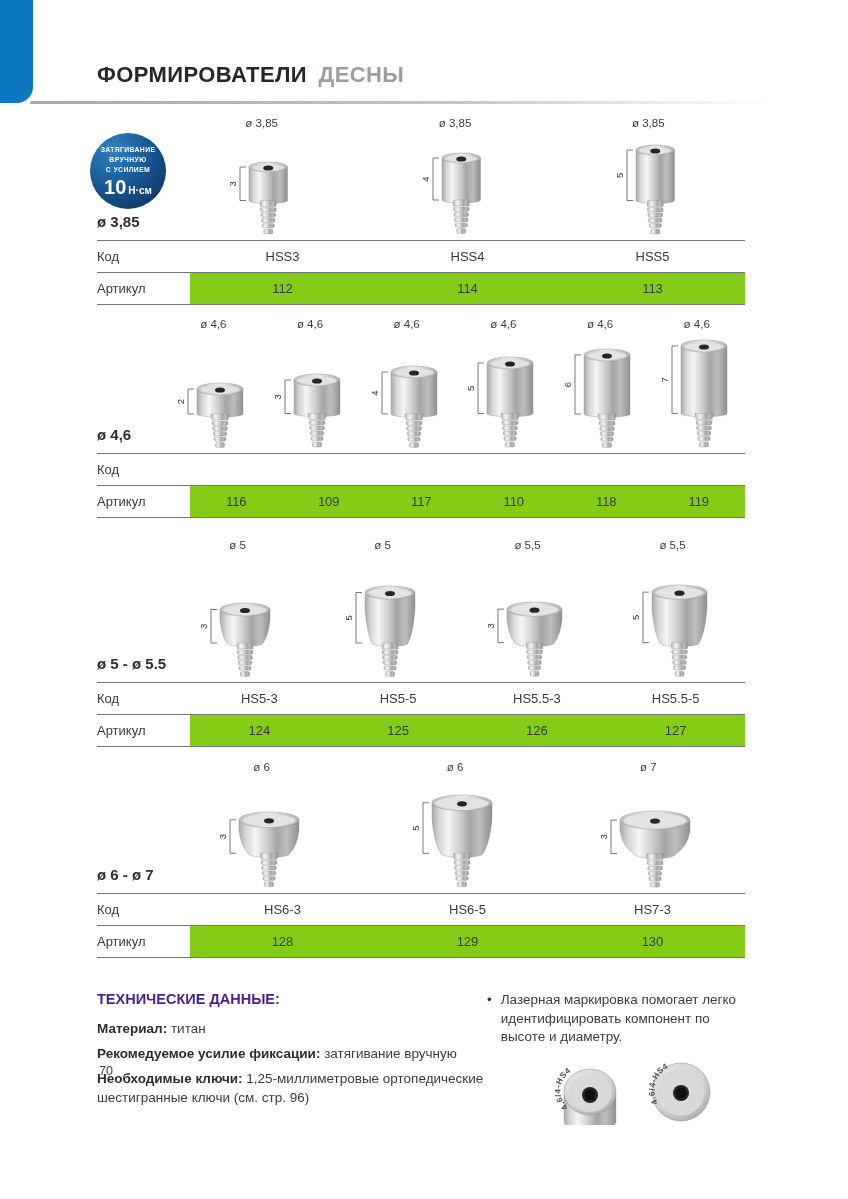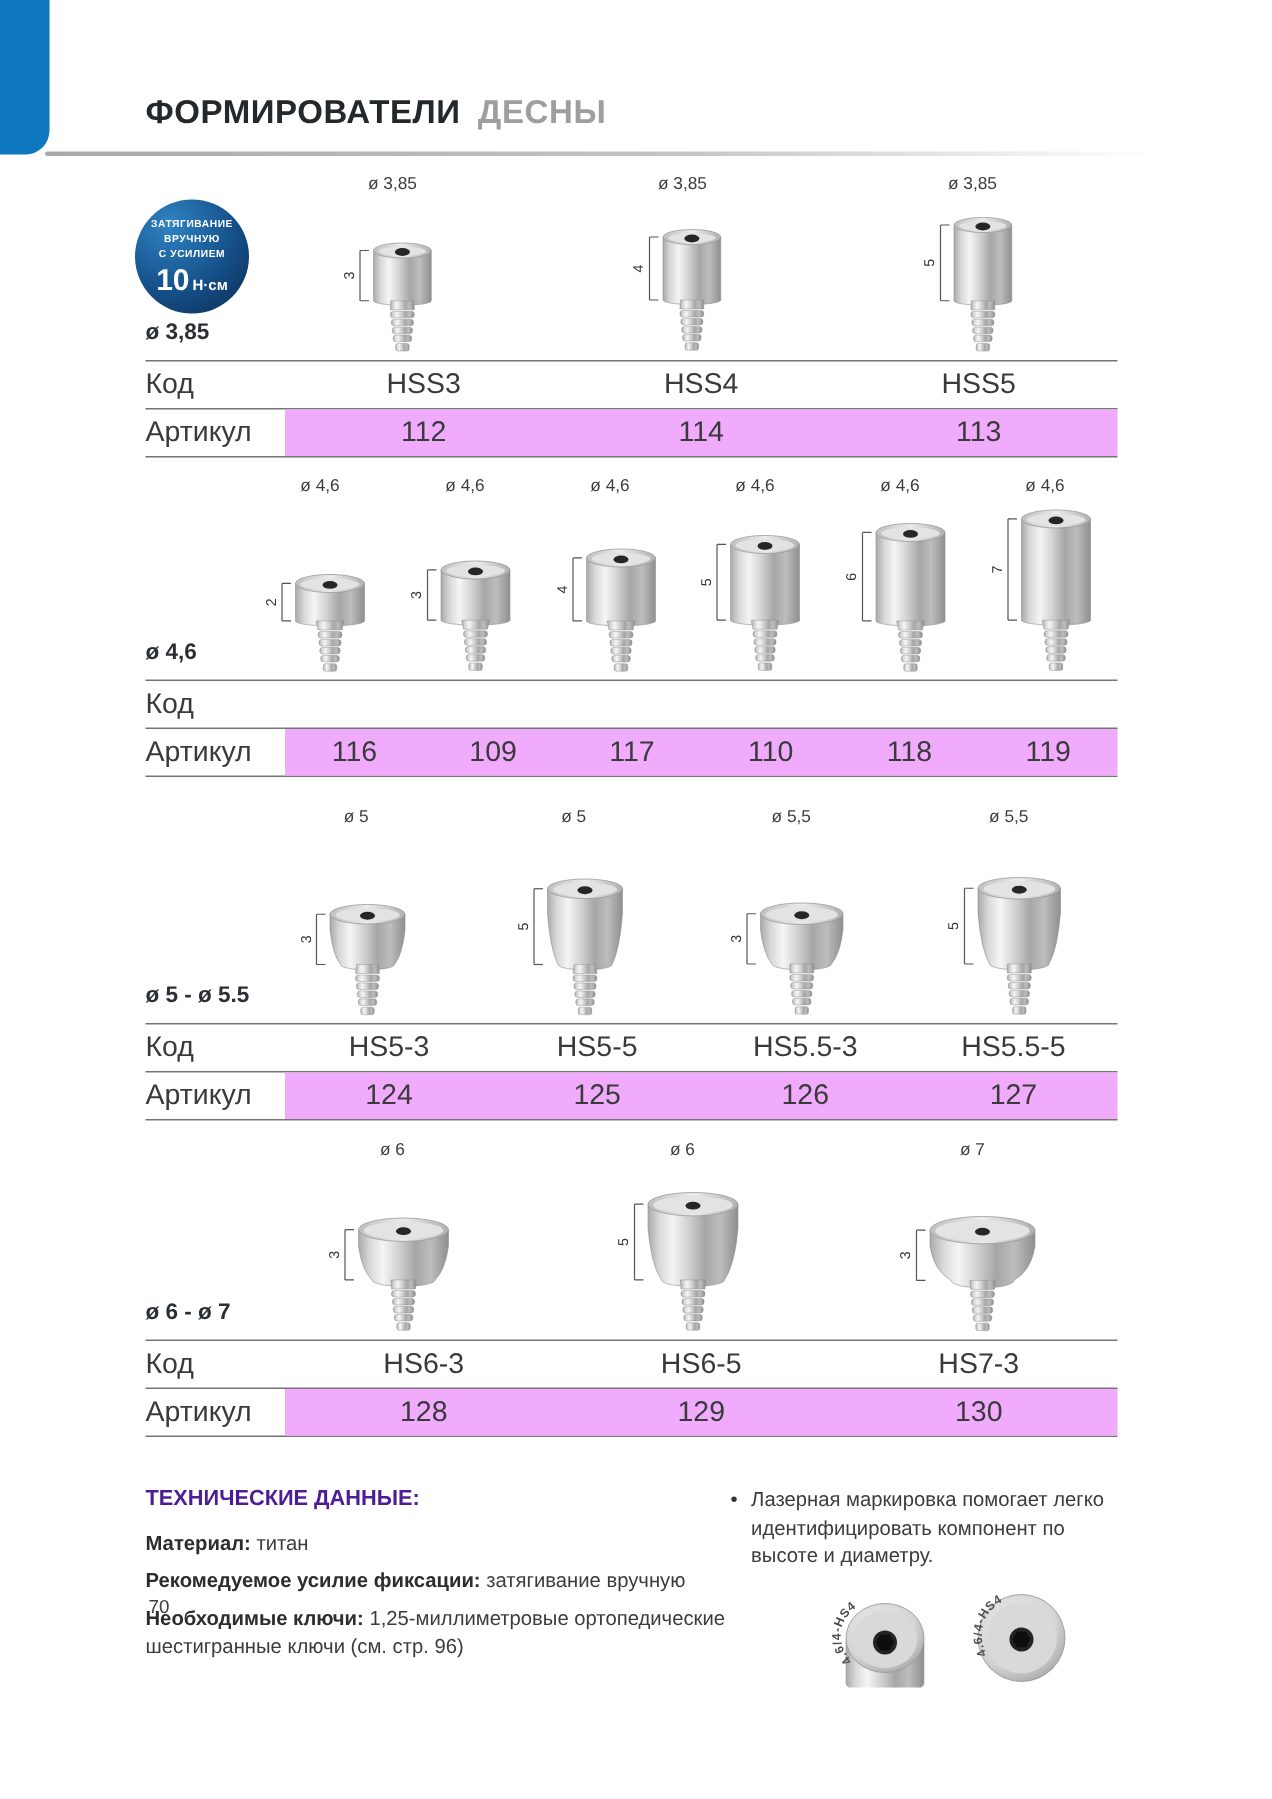--- a/index.html
+++ b/index.html
@@ -33,25 +33,25 @@
   #sections .product-section:nth-child(4) .figures{height:137px;}
 
   .figures{position:relative;}
   .section-label{position:absolute;left:0;bottom:10px;font-weight:bold;font-size:15px;color:#2b2f33;white-space:nowrap;}
   .figure-row{margin-left:68px;display:flex;height:100%;}
   .fig-cell{flex:1;position:relative;display:flex;align-items:flex-end;justify-content:center;}
   .dia-label{position:absolute;top:5px;left:50%;transform:translateX(-50%);font-size:11.5px;color:#3c3c3c;white-space:nowrap;}
   .fig-cell svg{display:block;margin-bottom:2px;}
 
   .spec-table{border-top:1.5px solid #757575;border-bottom:1.5px solid #757575;}
-  .t-row{display:flex;align-items:center;height:31px;font-size:19px;color:#3a3a3a;gap:40px;}
+  .t-row{display:flex;align-items:center;height:31px;font-size:13px;color:#3a3a3a;gap:40px;}
   .t-row.codes{border-bottom:1.5px solid #757575;}
   .t-label{width:53px;flex:none;}
   .t-cells{flex:1;display:flex;height:100%;align-items:center;}
-  .t-row.articles .t-cells{background:#f0abfc;}
+  .t-row.articles .t-cells{background:#84cc16;}
   .t-cell{flex:1;text-align:center;}
 
   .tech{display:flex;margin-top:33px;}
   .tech-left{width:390px;flex:none;}
   .tech-h{color:#4c1d95;font-weight:bold;font-size:14.5px;margin:0 0 13px 0;}
   .spec{font-size:13.5px;color:#3c3c3c;margin-bottom:7px;line-height:1.35;}
   .spec b{color:#2d2d2d;}
   .tech-right{flex:1;}
   .note{display:flex;font-size:13.5px;color:#3c3c3c;line-height:1.38;}
   .note .dot{margin-right:9px;color:#333;}

